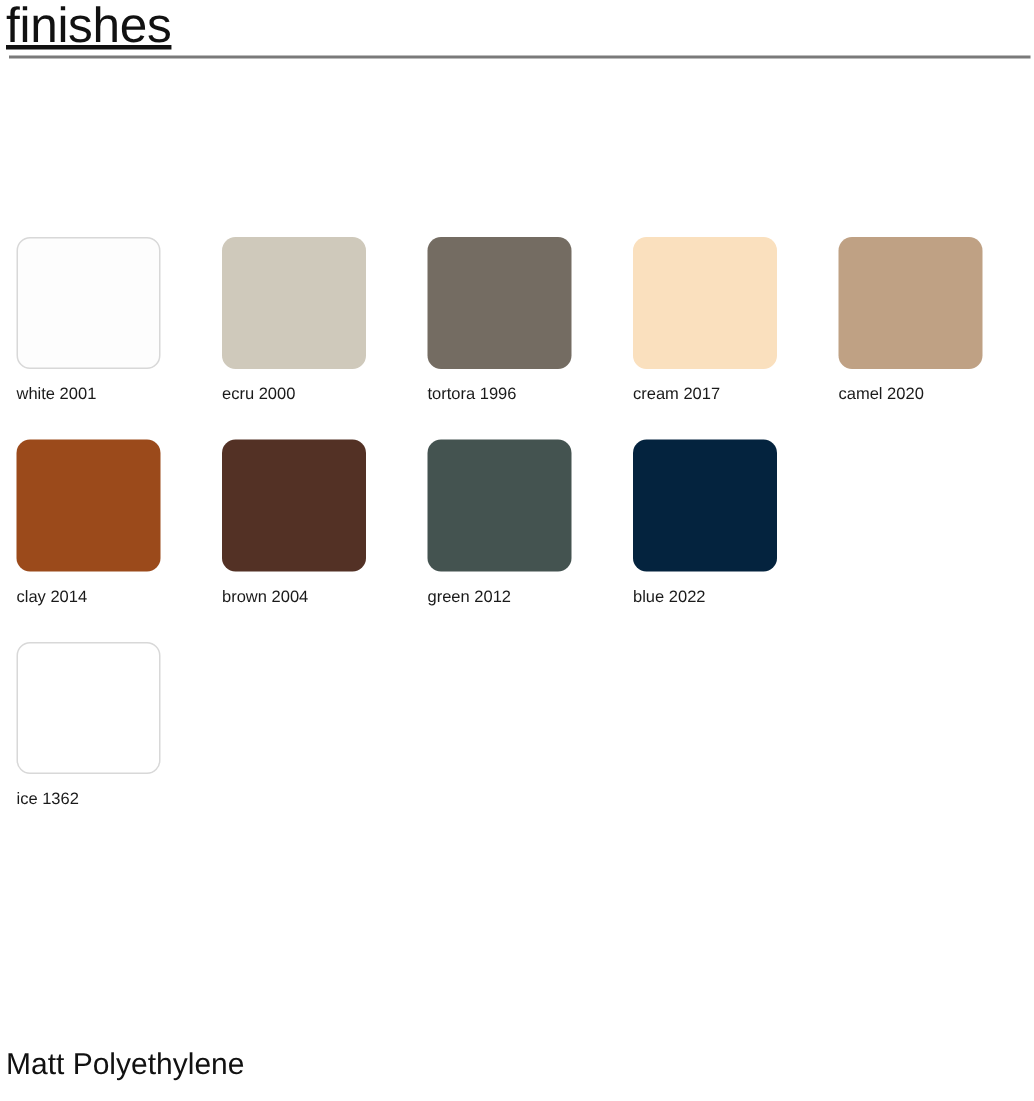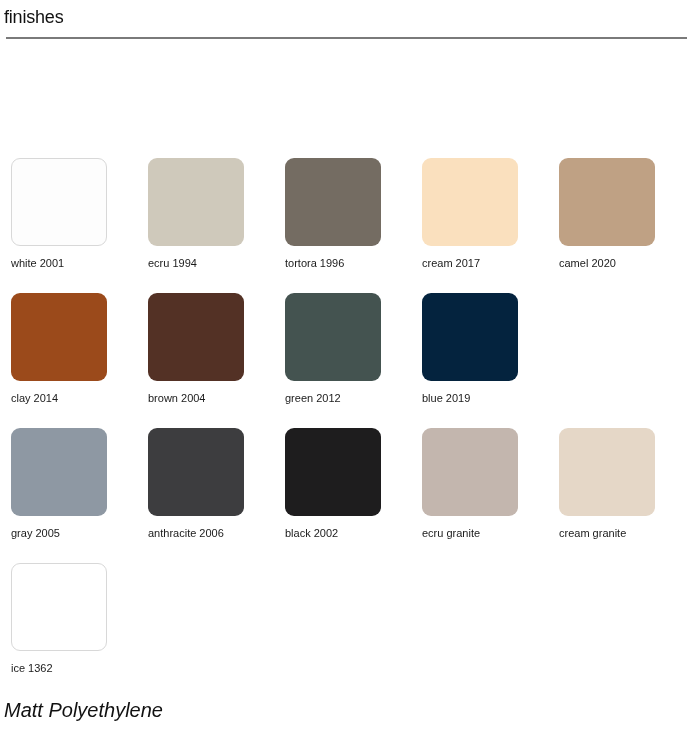--- a/index.html
+++ b/index.html
@@ -21,26 +21,27 @@
     height: 734px;
     box-sizing: border-box;
     position: relative;
   }
 
   
   .header {
     padding: 2px 0 0 4px;
   }
   .page-title {
-    font-size: 18px;
+    font-size: 33px;
     line-height: 30px;
     font-weight: 400;
     color: #111111;
     letter-spacing: -0.2px;
     white-space: nowrap;
+    text-decoration: underline;
   }
   .title-rule {
     margin-top: 5px;
     margin-left: 2px;
     margin-right: 2px;
     height: 2px;
     background: #7a7a7a;
   }
 
   
@@ -82,42 +83,41 @@
   .footer {
     position: absolute;
     left: 4px;
     bottom: 12px;
   }
   .footer-title {
     font-size: 20px;
     line-height: 24px;
     color: #111111;
     white-space: nowrap;
-    font-style: italic;
   }
 </style>
 </head>
 <body>
 
 <div class="page">
 
   <div class="header">
     <div class="page-title">finishes</div>
     <div class="title-rule"></div>
   </div>
 
   <div class="swatch-grid">
       <div class="swatch-row">
         <div class="swatch-cell">
           <div class="swatch-chip bordered" style="background: rgb(253, 253, 253);"></div>
           <div class="swatch-label">white 2001</div>
         </div>
         <div class="swatch-cell">
           <div class="swatch-chip" style="background: rgb(207, 201, 187);"></div>
-          <div class="swatch-label">ecru 1994</div>
+          <div class="swatch-label">ecru 2000</div>
         </div>
         <div class="swatch-cell">
           <div class="swatch-chip" style="background: rgb(116, 108, 98);"></div>
           <div class="swatch-label">tortora 1996</div>
         </div>
         <div class="swatch-cell">
           <div class="swatch-chip" style="background: rgb(250, 224, 190);"></div>
           <div class="swatch-label">cream 2017</div>
         </div>
         <div class="swatch-cell">
@@ -133,43 +133,21 @@
         <div class="swatch-cell">
           <div class="swatch-chip" style="background: rgb(83, 49, 37);"></div>
           <div class="swatch-label">brown 2004</div>
         </div>
         <div class="swatch-cell">
           <div class="swatch-chip" style="background: rgb(68, 83, 80);"></div>
           <div class="swatch-label">green 2012</div>
         </div>
         <div class="swatch-cell">
           <div class="swatch-chip" style="background: rgb(4, 35, 62);"></div>
-          <div class="swatch-label">blue 2019</div>
-        </div>
-      </div>
-      <div class="swatch-row">
-        <div class="swatch-cell">
-          <div class="swatch-chip" style="background: rgb(142, 152, 163);"></div>
-          <div class="swatch-label">gray 2005</div>
-        </div>
-        <div class="swatch-cell">
-          <div class="swatch-chip" style="background: rgb(61, 61, 63);"></div>
-          <div class="swatch-label">anthracite 2006</div>
-        </div>
-        <div class="swatch-cell">
-          <div class="swatch-chip" style="background: rgb(30, 29, 30);"></div>
-          <div class="swatch-label">black 2002</div>
-        </div>
-        <div class="swatch-cell">
-          <div class="swatch-chip" style="background: rgb(195, 182, 174);"></div>
-          <div class="swatch-label">ecru granite</div>
-        </div>
-        <div class="swatch-cell">
-          <div class="swatch-chip" style="background: rgb(229, 215, 199);"></div>
-          <div class="swatch-label">cream granite</div>
+          <div class="swatch-label">blue 2022</div>
         </div>
       </div>
       <div class="swatch-row">
         <div class="swatch-cell">
           <div class="swatch-chip bordered" style="background: rgb(255, 255, 255);"></div>
           <div class="swatch-label">ice 1362</div>
         </div>
       </div>
     </div>
 

